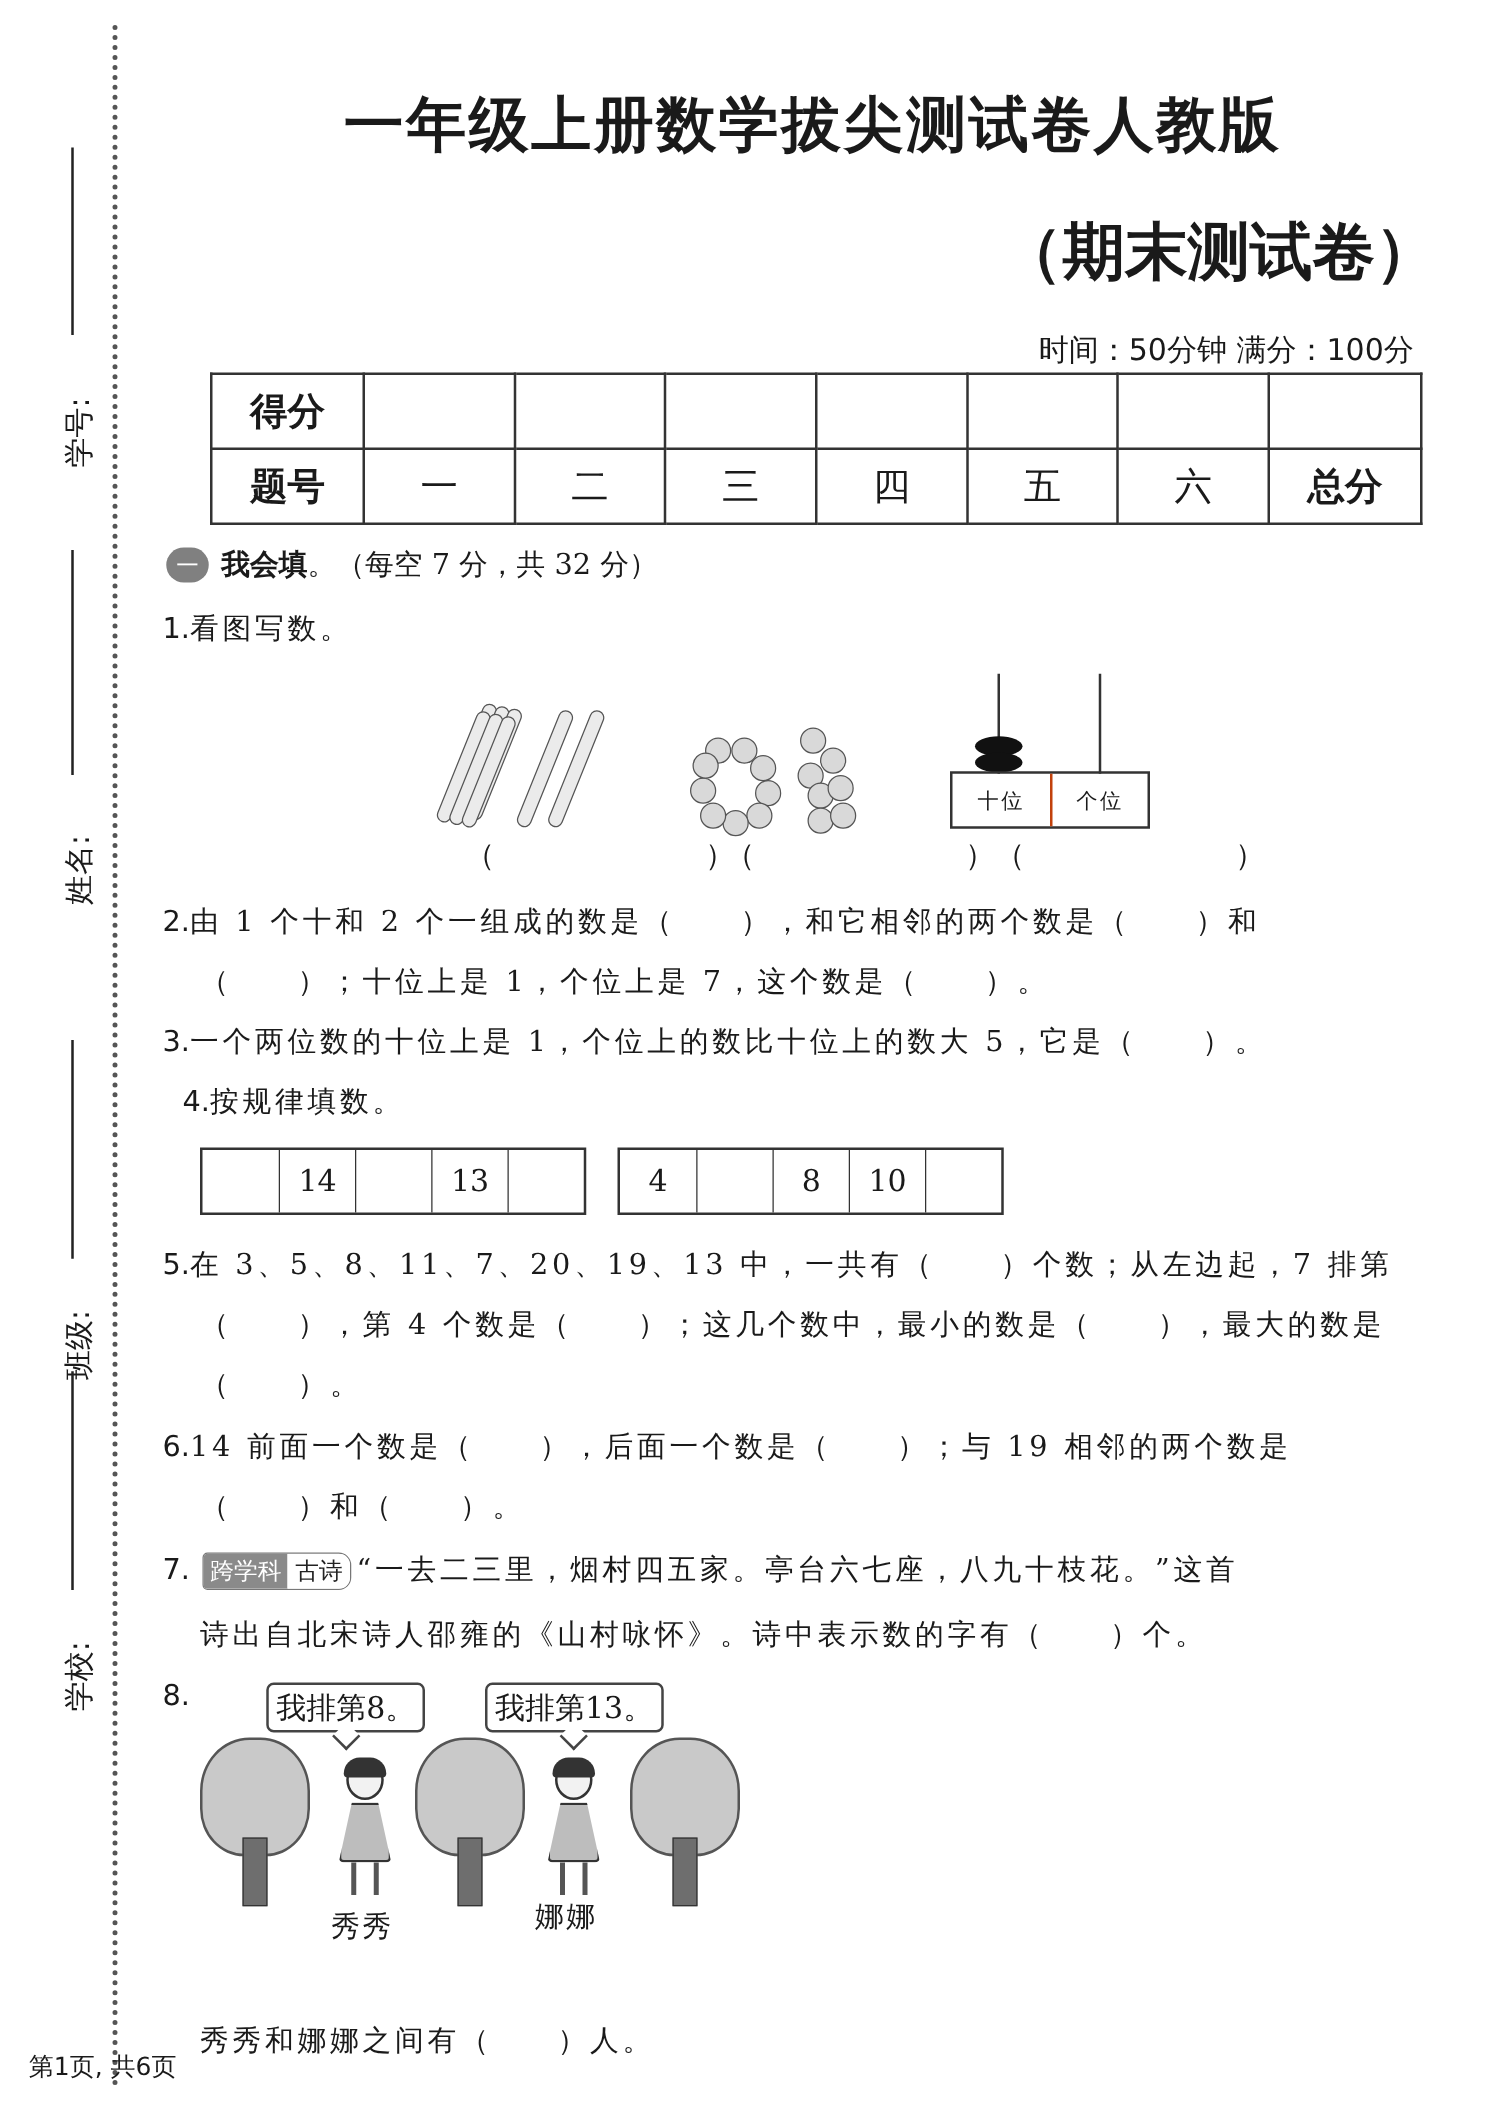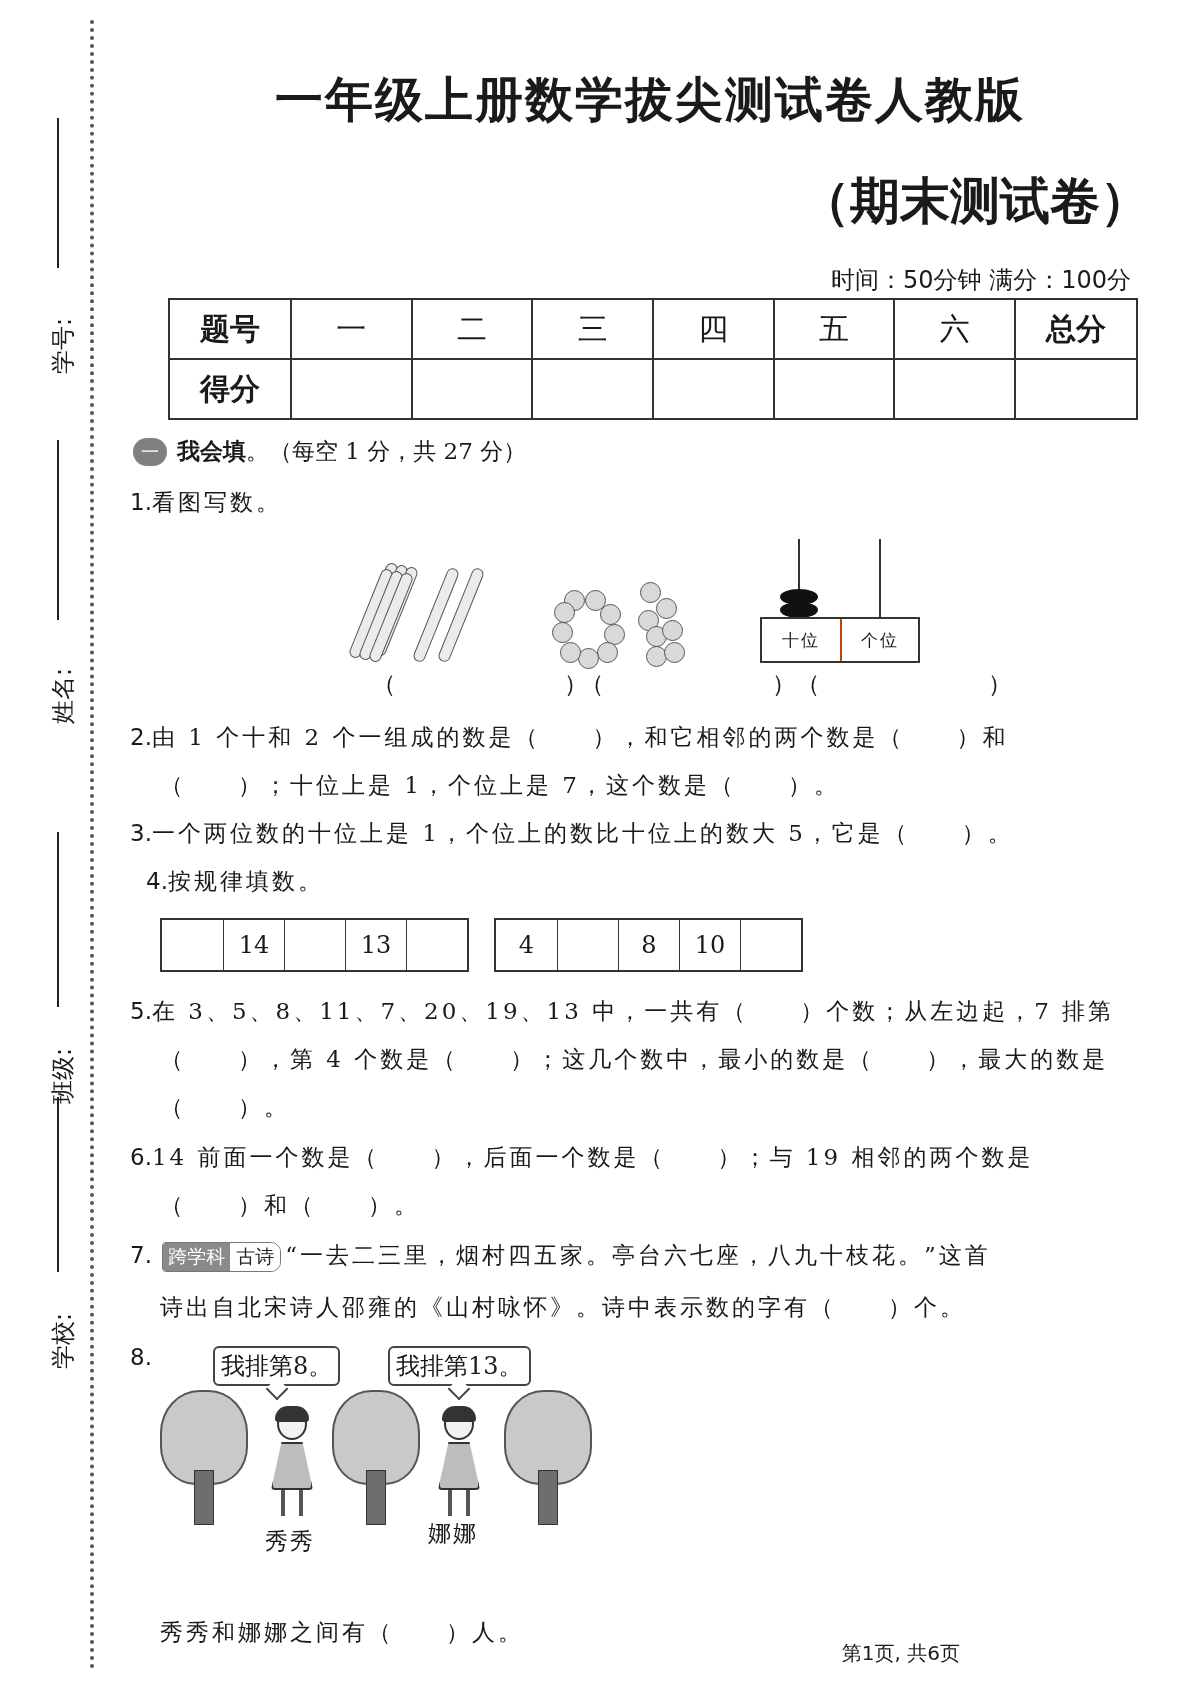--- a/index.html
+++ b/index.html
@@ -60,21 +60,21 @@
   .tree { position: absolute; }
   .tree .crown { position: absolute; left: 0; top: 0; width: 88px; height: 95px; border-radius: 45% 45% 40% 40%; background: #c9c9c9; border: 2px solid #555; }
   .tree .trunk { position: absolute; left: 34px; top: 80px; width: 20px; height: 55px; background: #6e6e6e; border: 1.5px solid #333; }
   .girl { position: absolute; }
   .girl .head { position: absolute; left: 12px; top: 0; width: 30px; height: 32px; border-radius: 50%; background: #f2f2f2; border: 2px solid #333; }
   .girl .hair { position: absolute; left: 10px; top: -2px; width: 34px; height: 16px; border-radius: 16px 16px 4px 4px; background: #333; }
   .girl .dress { position: absolute; left: 6px; top: 34px; width: 42px; height: 48px; background: #bdbdbd; border: 2px solid #333; border-radius: 8px 8px 4px 4px; clip-path: polygon(25% 0,75% 0,100% 100%,0 100%); }
   .girl .legs { position: absolute; left: 16px; top: 82px; width: 22px; height: 26px; border-left: 4px solid #555; border-right: 4px solid #555; }
   .name { position: absolute; font-size: 23px; letter-spacing: 2px; }
 
-  .footer { position: absolute; left: 0; width: 960px; top: 1640px; text-align: right; font-family: "DejaVu Sans", sans-serif; font-size: 20px; padding-left: 23px; }
+  .footer { position: absolute; left: 0; width: 960px; top: 1640px; text-align: left; font-family: "DejaVu Sans", sans-serif; font-size: 20px; padding-left: 23px; }
 </style>
 </head>
 <body>
 
 <div class="cut-line"></div>
 <div class="bind-line" style="top:118px;height:150px;"></div>
 <div class="bind-label" style="top:330px;">学号:</div>
 <div class="bind-line" style="top:440px;height:180px;"></div>
 <div class="bind-label" style="top:680px;">姓名:</div>
 <div class="bind-line" style="top:832px;height:175px;"></div>
@@ -82,46 +82,46 @@
 <div class="bind-line" style="top:1097px;height:175px;"></div>
 <div class="bind-label" style="top:1325px;">学校:</div>
 
 <div class="title">一年级上册数学拔尖测试卷人教版</div>
 <div class="subtitle">（期末测试卷）</div>
 <div class="time-info">时间：50分钟  满分：100分</div>
 
 <table class="score">
   <tbody>
       <tr>
+    <td class="hd">得分</td>
+    <td></td>
+    <td></td>
+    <td></td>
+    <td></td>
+    <td></td>
+    <td></td>
+    <td></td>
+  </tr>
+  <tr>
     <td class="hd">题号</td>
     <td>一</td>
     <td>二</td>
     <td>三</td>
     <td>四</td>
     <td>五</td>
     <td>六</td>
     <td class="hd">总分</td>
   </tr>
-  <tr>
-    <td class="hd">得分</td>
-    <td></td>
-    <td></td>
-    <td></td>
-    <td></td>
-    <td></td>
-    <td></td>
-    <td></td>
-  </tr>
 </tbody>
   </table>
 
 <div class="section">
   <span class="section-badge">一</span>
   <span class="section-title">我会填</span>
-  <span>。（每空 1 分，共 27 分）</span>
+  <span>。（每空 7 分，共 32 分）</span>
 </div>
 
 <div class="q" style="top:487px;">
   <span class="qnum">1.</span><span>看图写数。</span>
 </div>
 
 <div class="pic" style="left:345px;top:560px;width:150px;height:100px;">
   <div class="bundle-stick" style="left:25px;top:0px;"></div>
   <div class="bundle-stick" style="left:35px;top:2px;"></div>
   <div class="bundle-stick" style="left:45px;top:4px;"></div>

